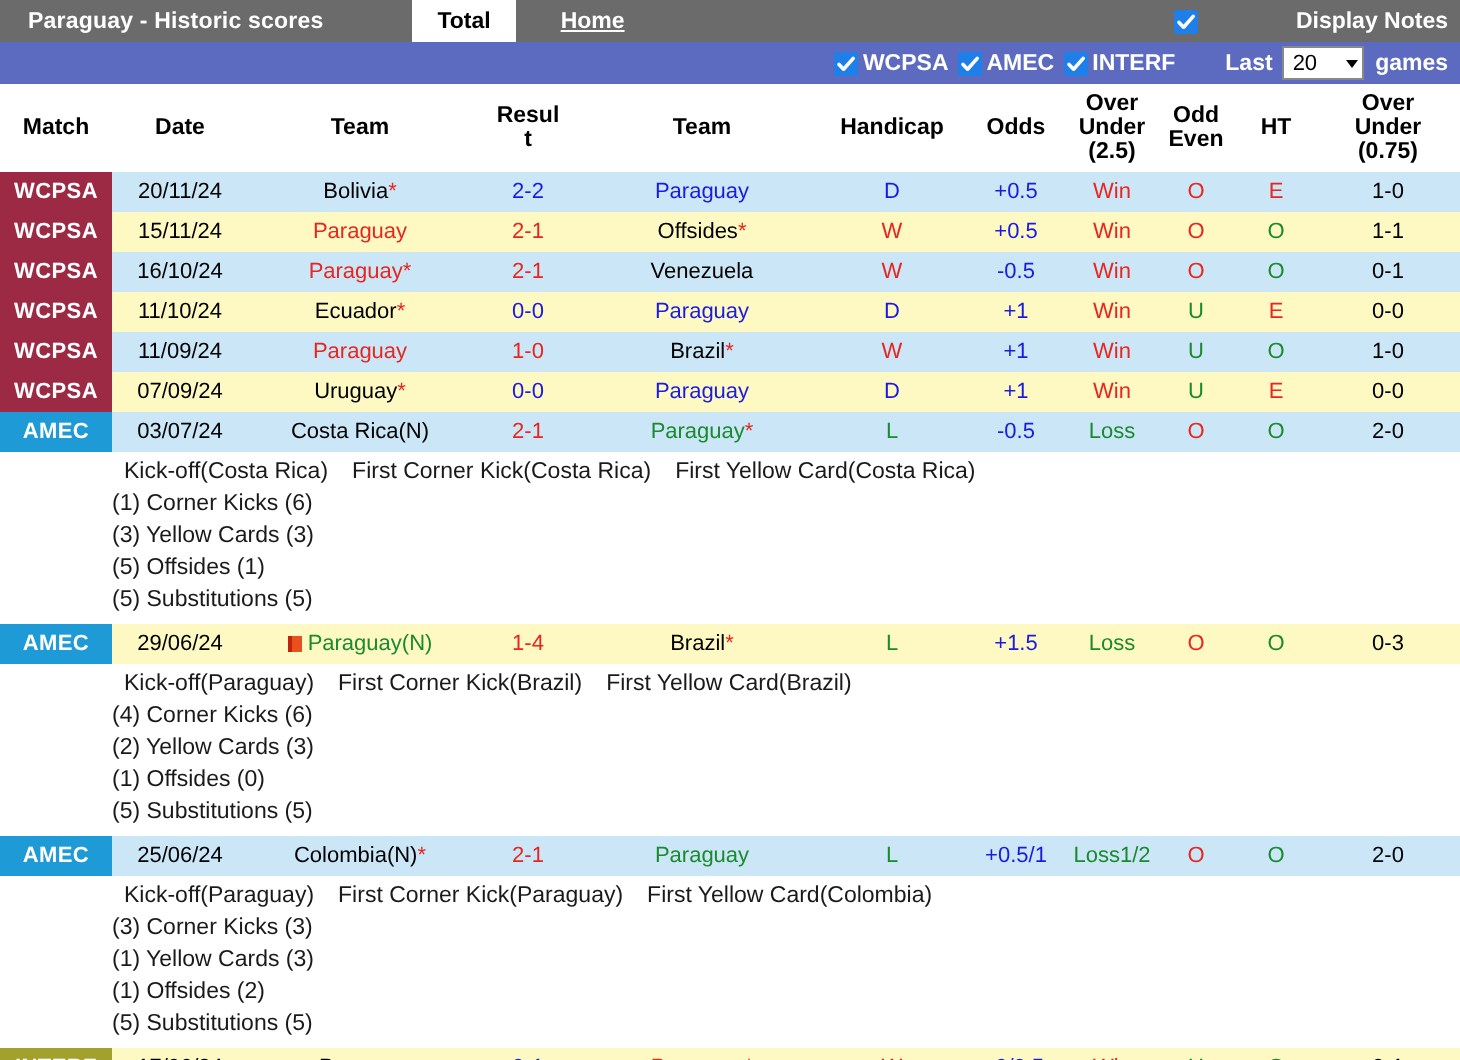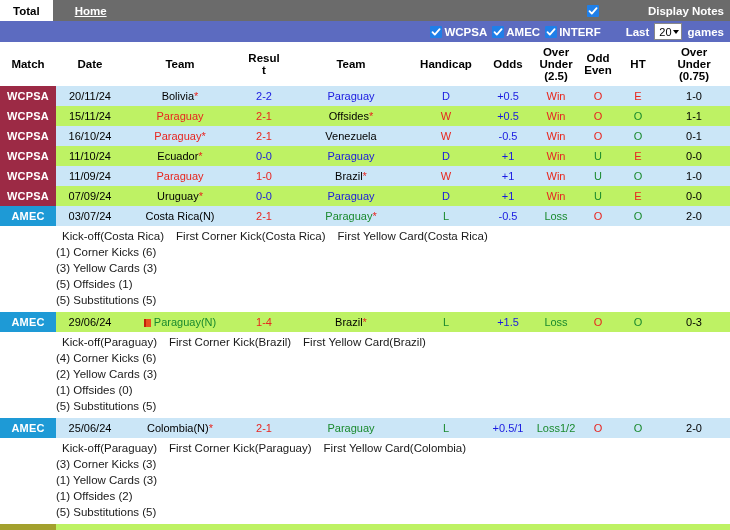--- a/index.html
+++ b/index.html
@@ -38,20 +38,21 @@
     align-items: center;
     padding: 0 13px;
     font-size: 11.5px;
     font-weight: bold;
     color: #ffffff;
     cursor: pointer;
   }
   .tab.active {
     background: #ffffff;
     color: #000000;
+    margin-left: 32px;
   }
   .tab.link {
     color: #ffffff;
     text-decoration: underline;
     padding-left: 22px;
   }
   .display-notes {
     margin-left: auto;
     display: flex;
     align-items: center;
@@ -105,21 +106,21 @@
     margin-left: 20px;
   }
   .selectbox {
     background: #ffffff;
     border: 1px solid #888;
     height: 15px;
     display: flex;
     align-items: center;
     padding: 0 2px 0 4px;
     font-size: 11px;
-    gap: 1px;
+    gap: 14px;
     cursor: pointer;
   }
   .caret {
     width: 0; height: 0;
     border-left: 3.5px solid transparent;
     border-right: 3.5px solid transparent;
     border-top: 4.5px solid #000;
   }
 
   
@@ -141,21 +142,21 @@
   table.scores td {
     height: 20px;
     padding: 0;
     text-align: center;
     font-size: 11px;
     vertical-align: middle;
     white-space: nowrap;
   }
 
   tr.r-odd td  { background: #cbe6f7; }
-  tr.r-even td { background: #bef264; }
+  tr.r-even td { background: #fef9c3; }
 
   td.badge {
     color: #ffffff;
     font-weight: bold;
     font-size: 11px;
     letter-spacing: 0.2px;
   }
   td.badge.WCPSA  { background: #9c2a45 !important; }
   td.badge.AMEC   { background: #1e9ad6 !important; }
   td.badge.INTERF { background: #a3a12e !important; }
@@ -191,20 +192,21 @@
     color: #1a1a1a;
     line-height: 16px;
   }
   .notes-head span { margin: 0 6px; }
   td.badge.nb { background: #ffffff !important; }
 </style>
 </head>
 <body>
 
 <div class="topbar">
+  <div class="topbar-title">Paraguay - Historic scores</div>
   <div class="tab active">
     <span>Total</span>
   </div>
   <div class="tab link">
     <span>Home</span>
   </div>
   <div class="display-notes">
     <span class="chk">
       <svg width="10" height="10" viewBox="0 0 10 10">
           <path d="M1.5 5.2 L3.8 7.6 L8.6 2.2" stroke="#fff" stroke-width="1.8" fill="none" stroke-linecap="round" stroke-linejoin="round"></path>

